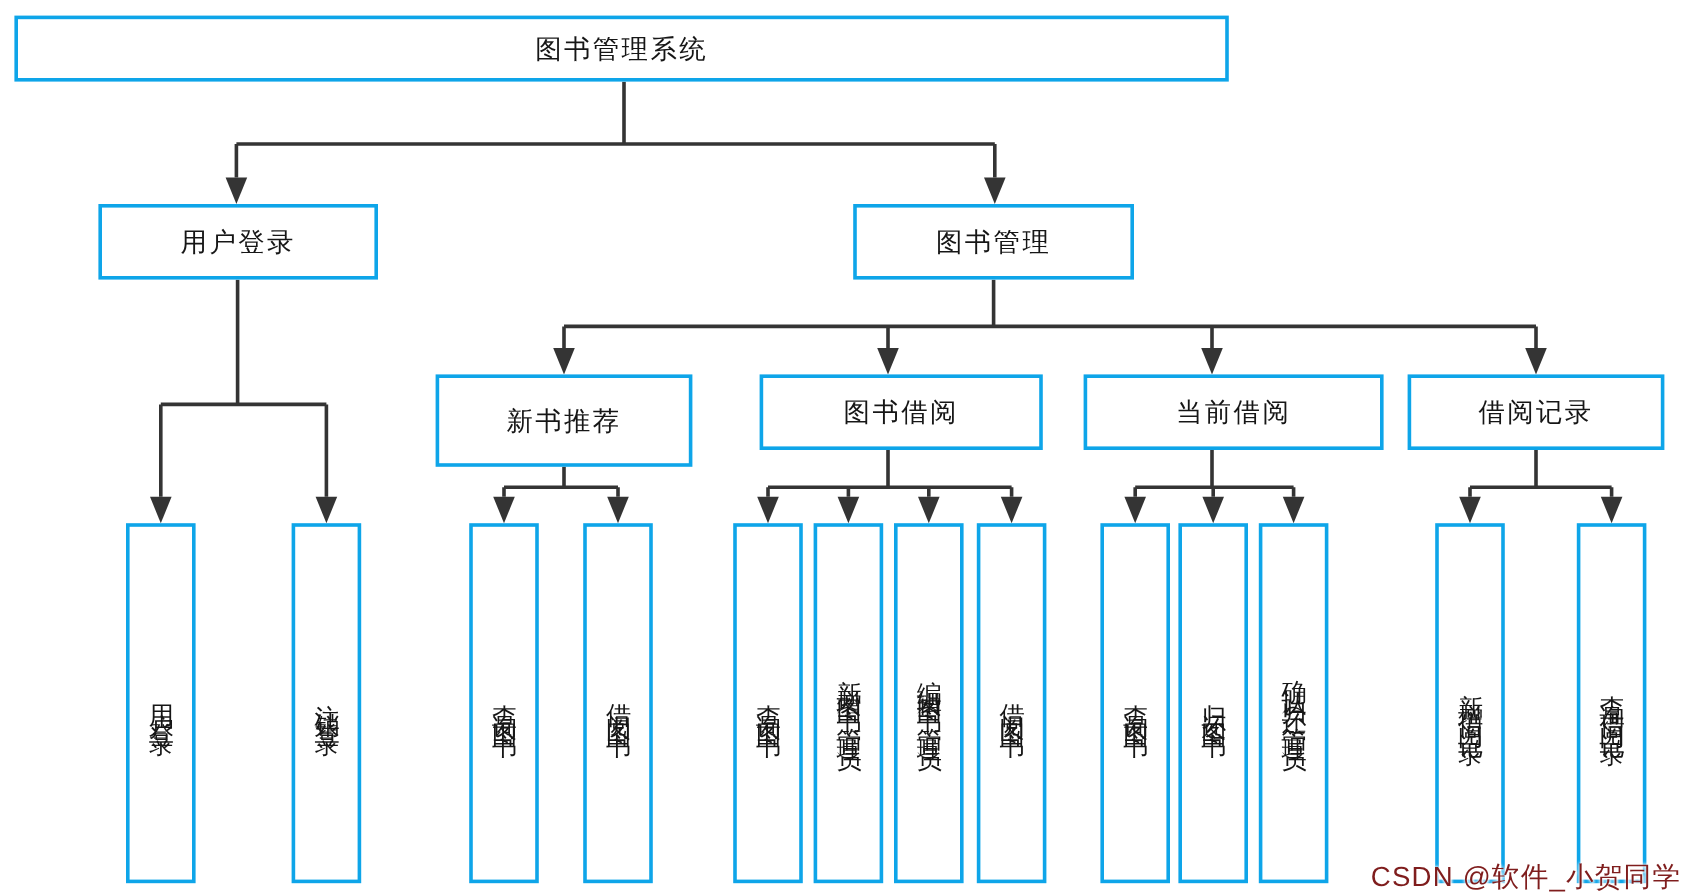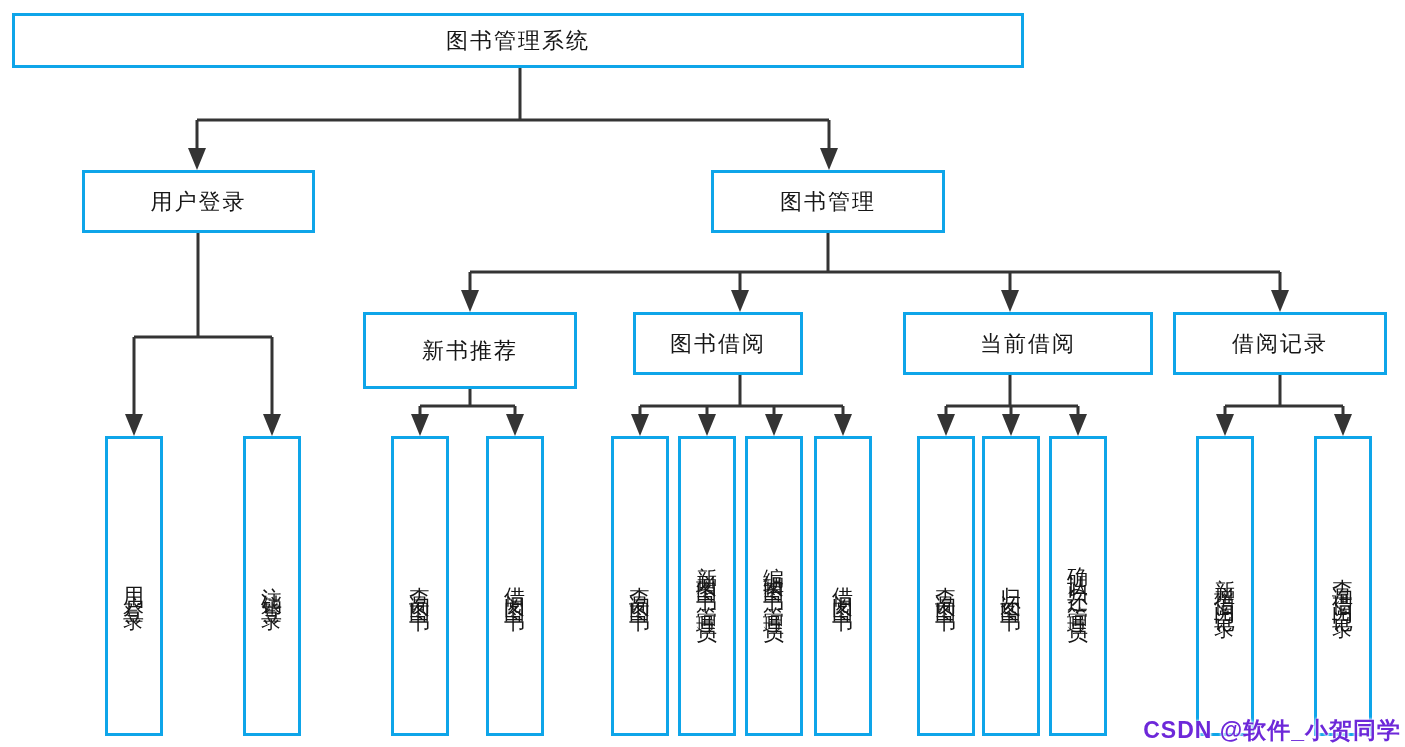--- a/index.html
+++ b/index.html
@@ -37,25 +37,24 @@
     text-orientation: mixed;
     font-size: 21px;
     letter-spacing: 8px;
     line-height: 1;
   }
   .watermark {
     position: absolute;
     right: 4px;
     bottom: 1px;
     font-size: 23px;
-    color: #6d28d9;
+    color: #7f1d1d;
     letter-spacing: 1px;
     white-space: nowrap;
     text-shadow: 0 0 3px #ffffff, 0 0 3px #ffffff, 1px 1px 2px #ffffff;
-    font-weight: bold;
   }
 </style>
 </head>
 <body>
 
 <div class="canvas">
 
   <svg class="connectors" viewBox="0 0 1405 747" xmlns="http://www.w3.org/2000/svg">
     <g stroke="#343434" stroke-width="3" fill="none">
 
@@ -106,21 +105,21 @@
   <div class="box h" style="left:82px; top:170px; width:233px; height:63px;">
     <span>用户登录</span>
   </div>
   <div class="box h" style="left:711px; top:170px; width:234px; height:63px;">
     <span>图书管理</span>
   </div>
 
   <div class="box h" style="left:363px; top:312px; width:214px; height:77px;">
     <span>新书推荐</span>
   </div>
-  <div class="box h" style="left:633px; top:312px; width:170px; height:63px;">
+  <div class="box h" style="left:633px; top:312px; width:236px; height:63px;">
     <span>图书借阅</span>
   </div>
   <div class="box h" style="left:903px; top:312px; width:250px; height:63px;">
     <span>当前借阅</span>
   </div>
   <div class="box h" style="left:1173px; top:312px; width:214px; height:63px;">
     <span>借阅记录</span>
   </div>
 
   <div class="box v" style="left:105px; top:436px; width:58px; height:300px;">

